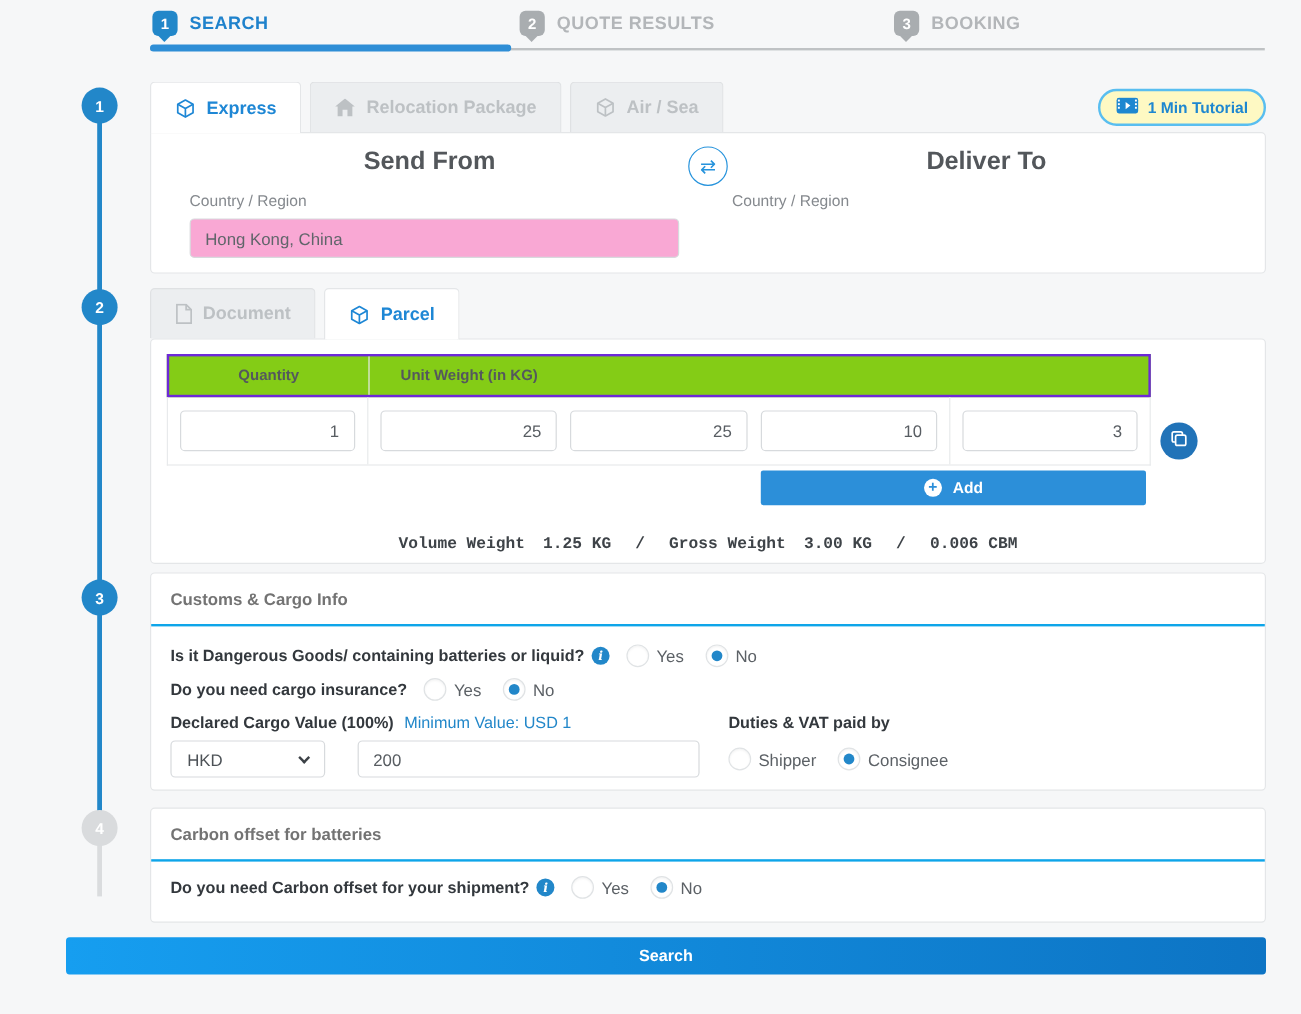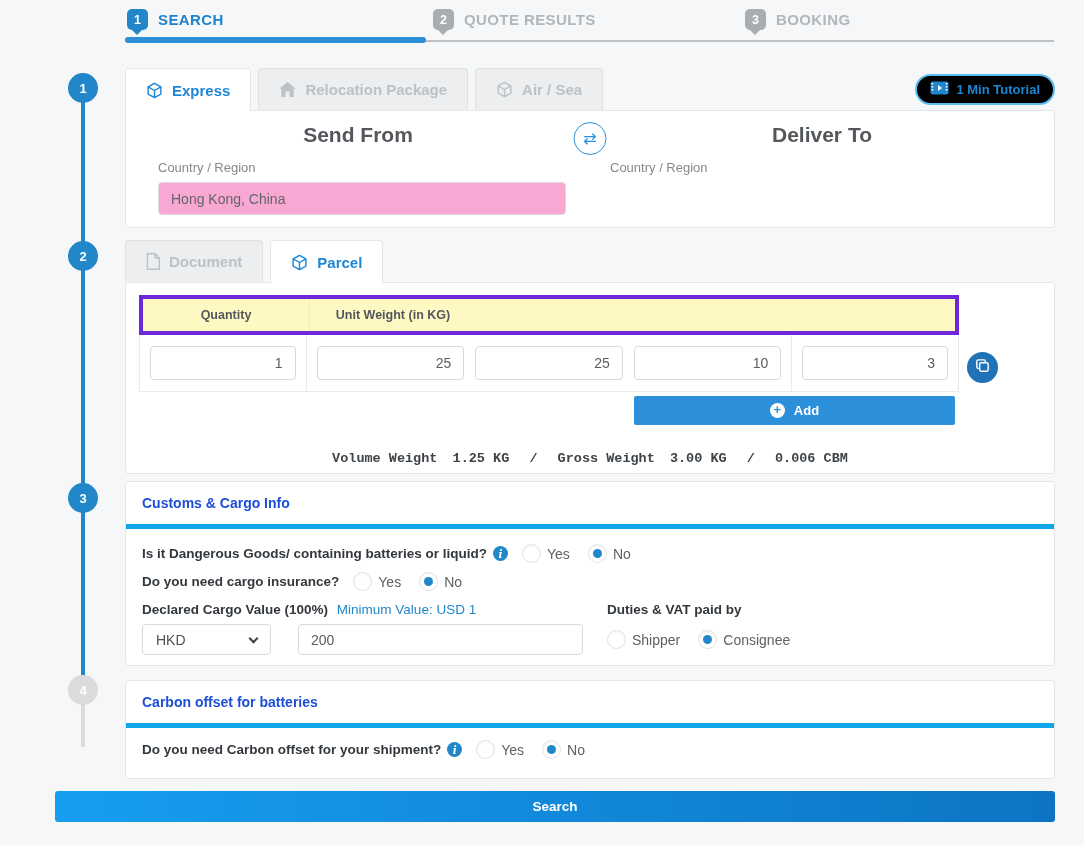--- a/index.html
+++ b/index.html
@@ -33,44 +33,44 @@
 
   
   .tabs-row { display: flex; gap: 7px; align-items: flex-end; }
   .tab { height: 42px; display: flex; align-items: center; gap: 9px; padding: 0 20px; font-weight: bold; font-size: 15px;
          border-radius: 4px 4px 0 0; cursor: pointer; }
   .tab.on  { background: #fff; color: #1e87d5; border: 1px solid #e4e6e8; border-bottom: none; position: relative; z-index: 2;
              height: 43px; margin-bottom: -1px; }
   .tab.off { background: #eceef0; color: #bdc1c4; border: 1px solid #dfe1e3; border-bottom: none; }
   .tab .icn { display: flex; align-items: center; }
 
-  .tut-btn { margin-left: auto; align-self: center; height: 31px; border: 2px solid #59bef0; border-radius: 17px; background: #000000;
+  .tut-btn { margin-left: auto; align-self: center; height: 31px; border: 2px solid #59bef0; border-radius: 17px; background: #fef9c3;
              color: #1e87d0; font-weight: bold; font-size: 13px; display: flex; align-items: center; gap: 7px; padding: 0 13px; cursor: pointer; }
 
   
   .card { background: #fff; border: 1px solid #e4e6e8; border-radius: 4px; position: relative; }
-  .card-head { padding: 13px 16px; font-weight: bold; font-size: 14px; color: #1d4ed8; border-bottom: 5px solid #0ea5e9; }
+  .card-head { padding: 13px 16px; font-weight: bold; font-size: 14px; color: #737373; border-bottom: 2px solid #0ea5e9; }
 
   
   .card1 { height: 118px; border-top-left-radius: 0; display: flex; }
   .half { width: 50%; padding-top: 12px; }
   .half-title { text-align: center; font-weight: bold; font-size: 21px; color: #53575b; }
   .half.l .fields { padding: 0 24px 0 32px; }
   .half.r .fields { padding: 0 28px 0 20px; }
   .flabel { font-size: 13px; color: #85898e; margin: 13px 0 7px; }
   .tinput { border: 1px solid #d7dadd; border-radius: 4px; height: 33px; font-size: 14px; color: #60656a; padding: 0 12px;
             background: #f9a8d4; width: 100%; font-family: inherit; outline: none; }
   .swap { position: absolute; left: 50%; top: 11px; transform: translateX(-50%); width: 33px; height: 33px; border: 1.5px solid #2693dc;
           border-radius: 50%; background: #fff; color: #2693dc; display: flex; align-items: center; justify-content: center;
           font-size: 16px; cursor: pointer; z-index: 3; }
 
   
   .card2 { padding: 12px 0 7px; min-height: 185px; }
   .ptable { margin-left: 13px; width: 820px; }
-  .thead { display: flex; background: #fef9c3; border: 4px solid #6d28d9; }
+  .thead { display: flex; background: #84cc16; border: 2px solid #6d28d9; }
   .th { font-weight: bold; font-size: 12.5px; color: #54585d; display: flex; align-items: center; justify-content: center; height: 32px;
         border-right: 1px solid #e8eaec; }
   .th:last-child { border-right: none; }
   .tbody { display: flex; border: 1px solid #e8eaec; border-top: none; }
   .td { padding: 11px 10px; border-right: 1px solid #e8eaec; display: flex; gap: 11px; align-items: center; }
   .td:last-child { border-right: none; }
   .w-qty { width: 167px; } .w-dim { width: 487px; } .w-wt { width: 166px; }
   .cell-input { border: 1px solid #d7dadd; border-radius: 4px; height: 34px; font-size: 14px; color: #585d62; text-align: right;
                 padding: 0 12px; width: 100%; font-family: inherit; outline: none; background: #fff; }
   .copy-btn { position: absolute; left: 841px; top: 69px; width: 31px; height: 31px; border-radius: 50%; background: #2173b8;

